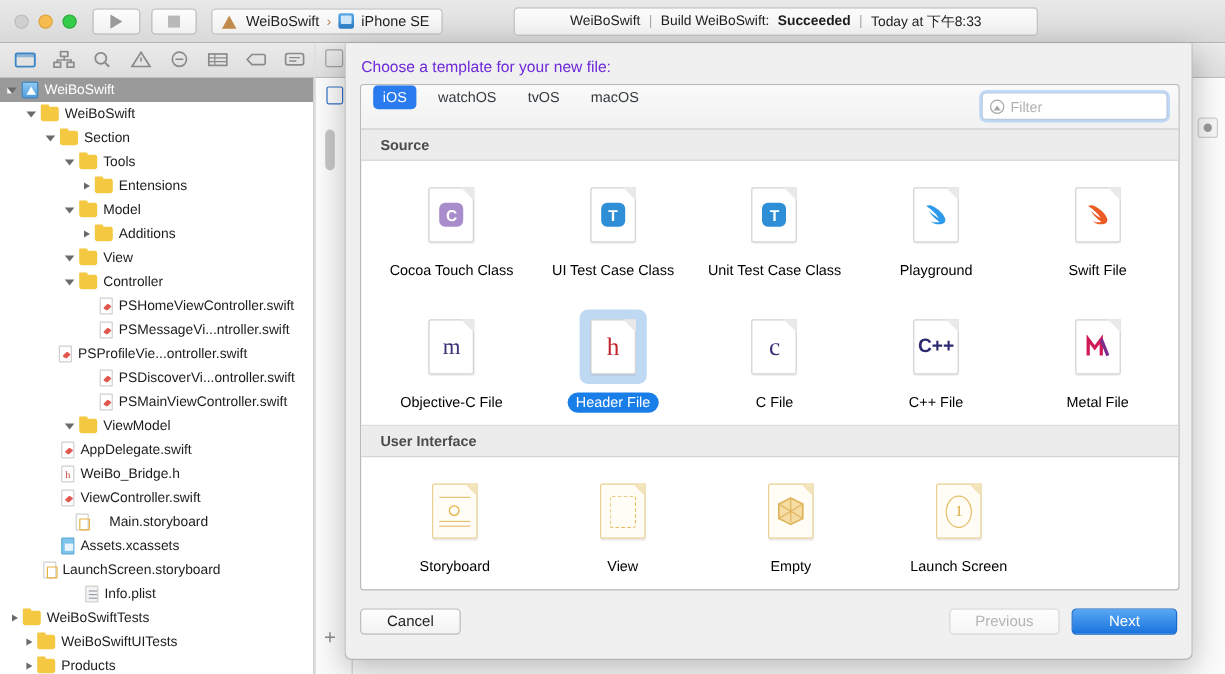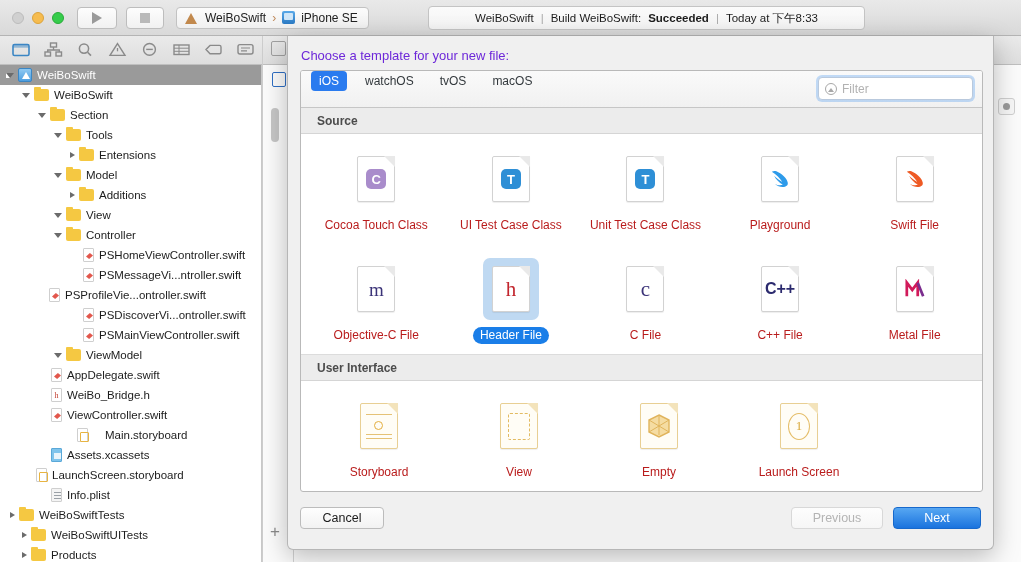--- a/index.html
+++ b/index.html
@@ -240,21 +240,21 @@
     width: 140px; display: flex; flex-direction: column;
     align-items: center; cursor: default;
   }
   .cell:first-child { margin-left: 8px; }
   .thumb {
     width: 56px; height: 62px; display: flex;
     align-items: center; justify-content: center; border-radius: 7px;
   }
   .cell.selected .thumb { background: #bfd9f2; }
   .lbl {
-    margin-top: 7px; font-size: 12px; color: #b91c1c;
+    margin-top: 7px; font-size: 12px; color: #000000;
     text-align: center; line-height: 15px; padding: 1px 7px; border-radius: 9px;
   }
   .cell.selected .lbl { background: #1a7ee8; color: #fff; }
 
   
   .doc {
     width: 38px; height: 46px; position: relative;
     background: #fff; border: 1px solid #d2d2d2;
     border-radius: 2px 0 2px 2px;
     box-shadow: 0 1px 1px rgba(0,0,0,.07);
@@ -501,36 +501,36 @@
         <div class="row" style="padding-left: 38px;">
           <span class="twisty none"></span>
           <span class="fileico h">h</span>
           <span>WeiBo_Bridge.h</span>
         </div>
         <div class="row" style="padding-left: 38px;">
           <span class="twisty none"></span>
           <span class="fileico swift"></span>
           <span>ViewController.swift</span>
         </div>
-        <div class="row" style="padding-left: 52px; gap: 12px;">
+        <div class="row" style="padding-left: 38px; gap: 12px;">
           <span class="twisty none"></span>
           <span class="fileico sb"></span>
           <span>Main.storyboard</span>
         </div>
         <div class="row" style="padding-left: 38px;">
           <span class="twisty none"></span>
           <span class="fileico xca"></span>
           <span>Assets.xcassets</span>
         </div>
         <div class="row" style="padding-left: 23px; text-align: right;">
           <span class="twisty none"></span>
           <span class="fileico sb"></span>
           <span>LaunchScreen.storyboard</span>
         </div>
-        <div class="row" style="padding-left: 38px;">
+        <div class="row" style="padding-left: 58px;">
           <span class="twisty none"></span>
           <span class="fileico plist"></span>
           <span>Info.plist</span>
         </div>
         <div class="row" style="padding-left: 10px; text-align: center;">
           <span class="twisty"></span>
           <span class="folder"></span>
           <span>WeiBoSwiftTests</span>
         </div>
         <div class="row" style="padding-left: 22px;">

